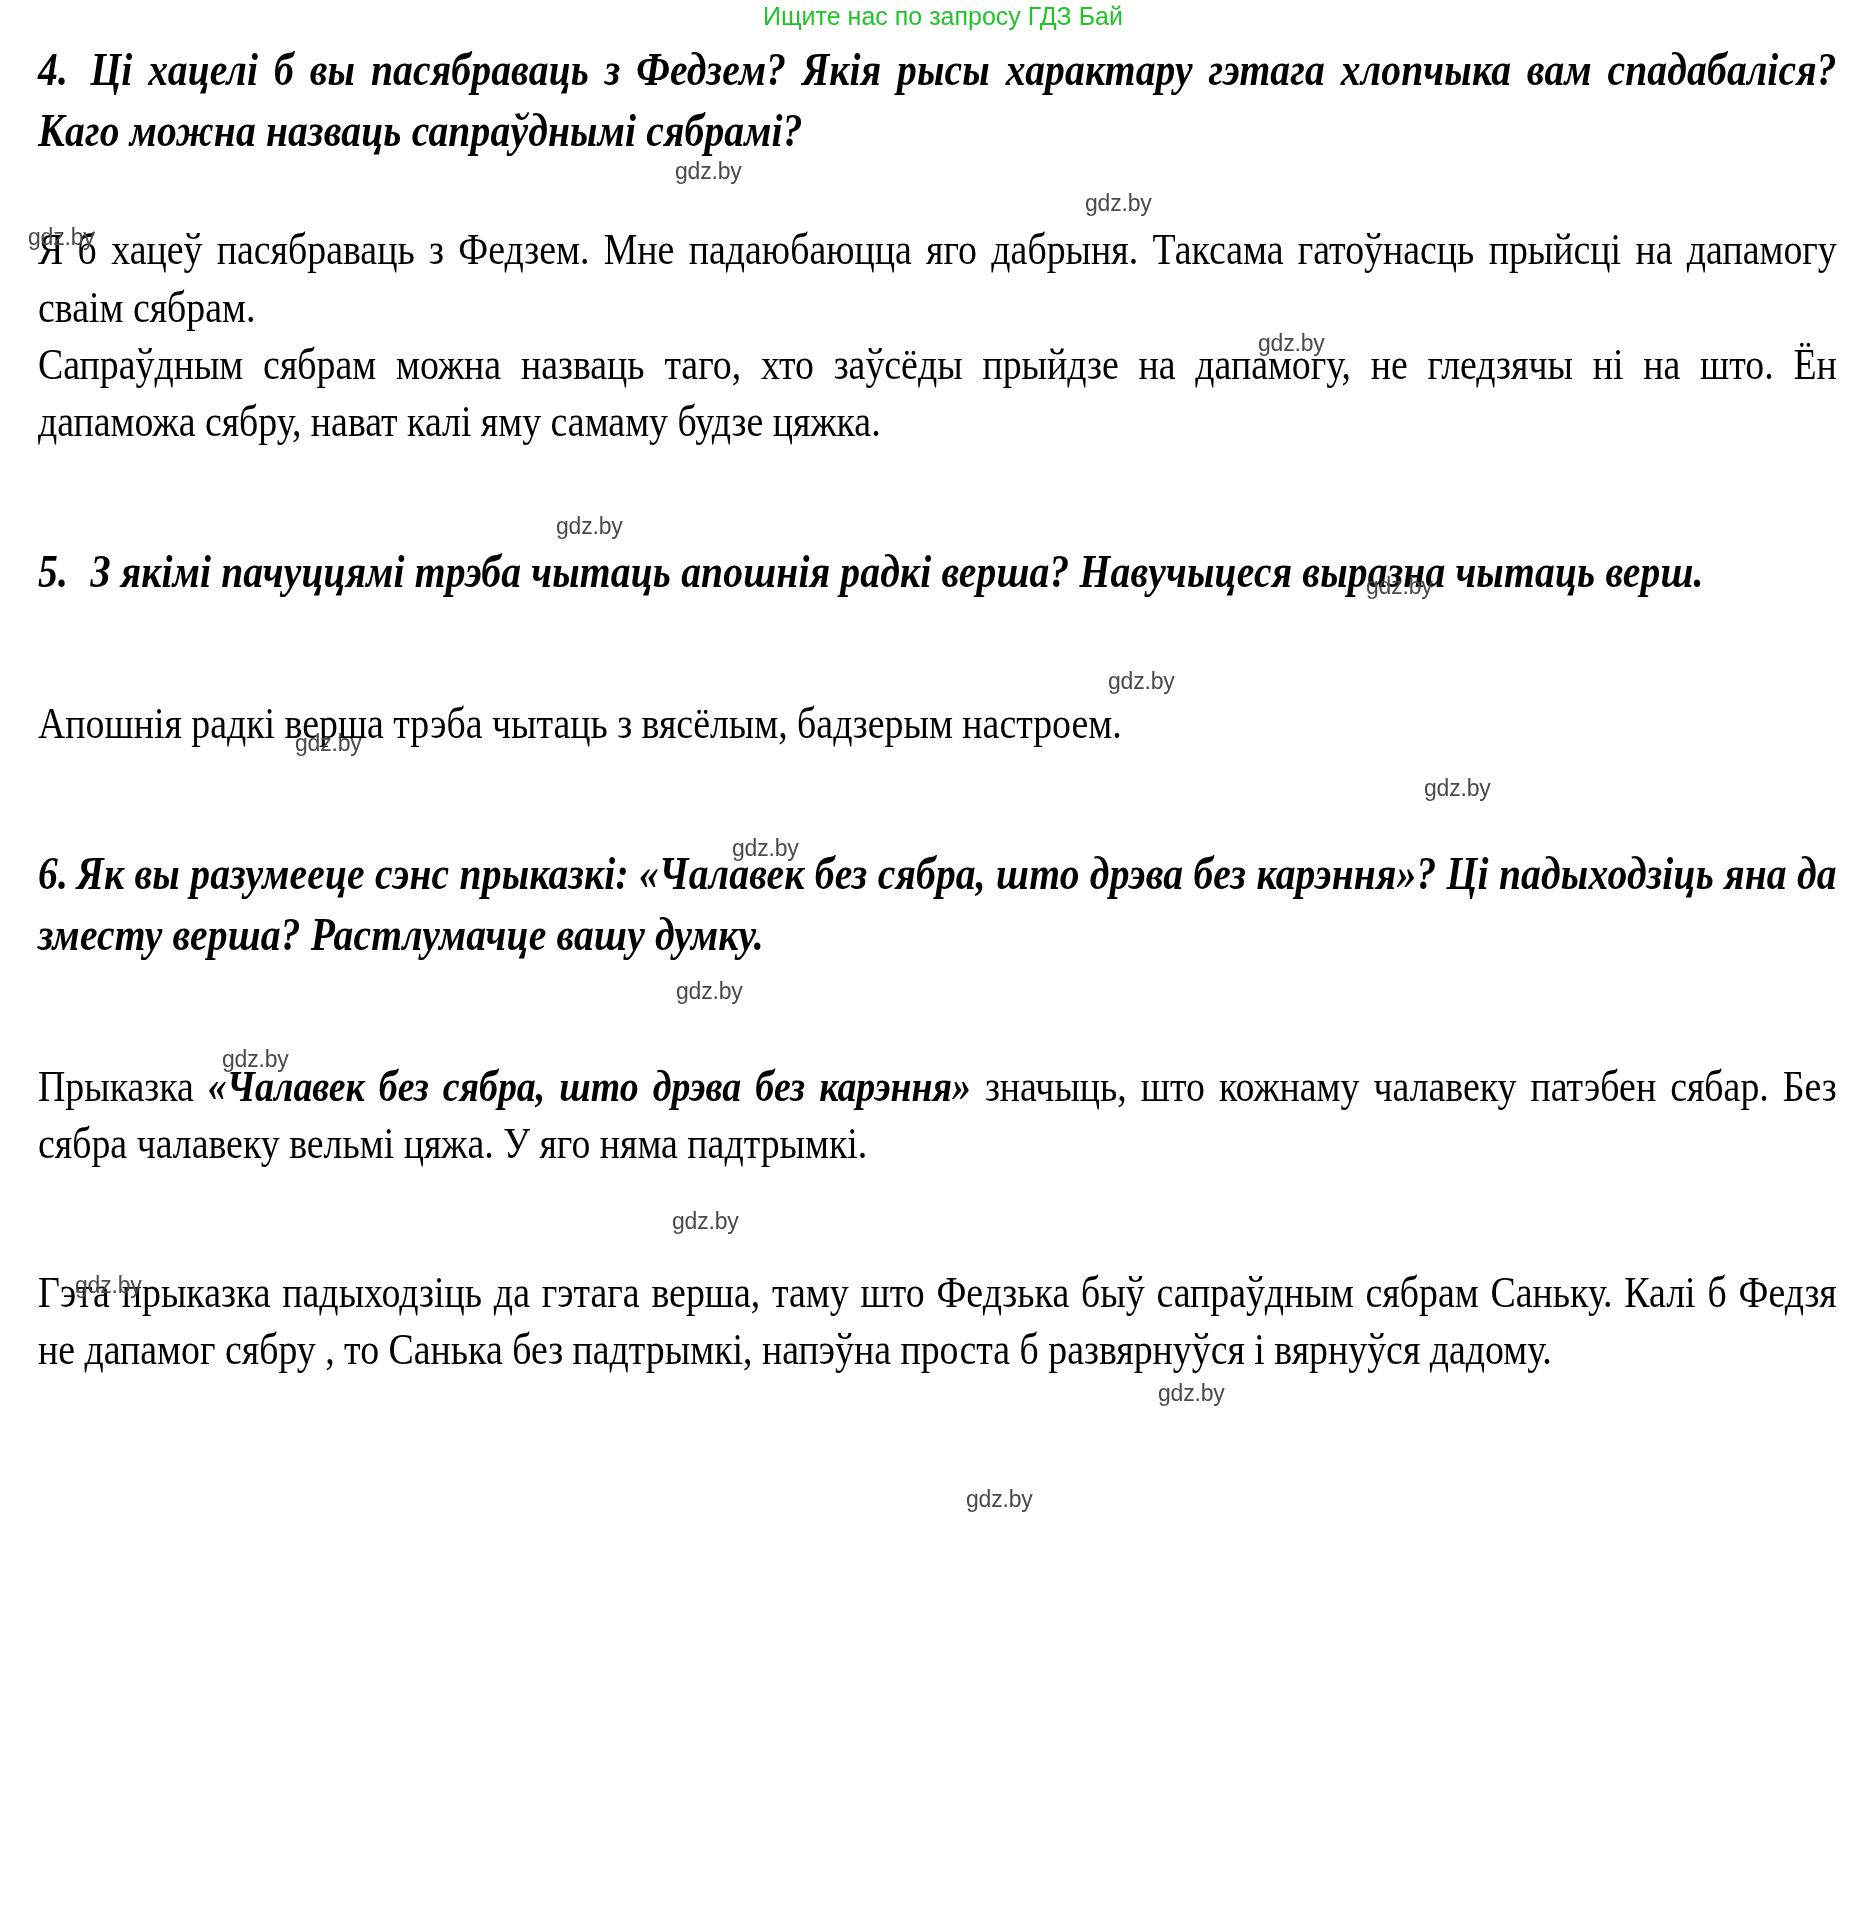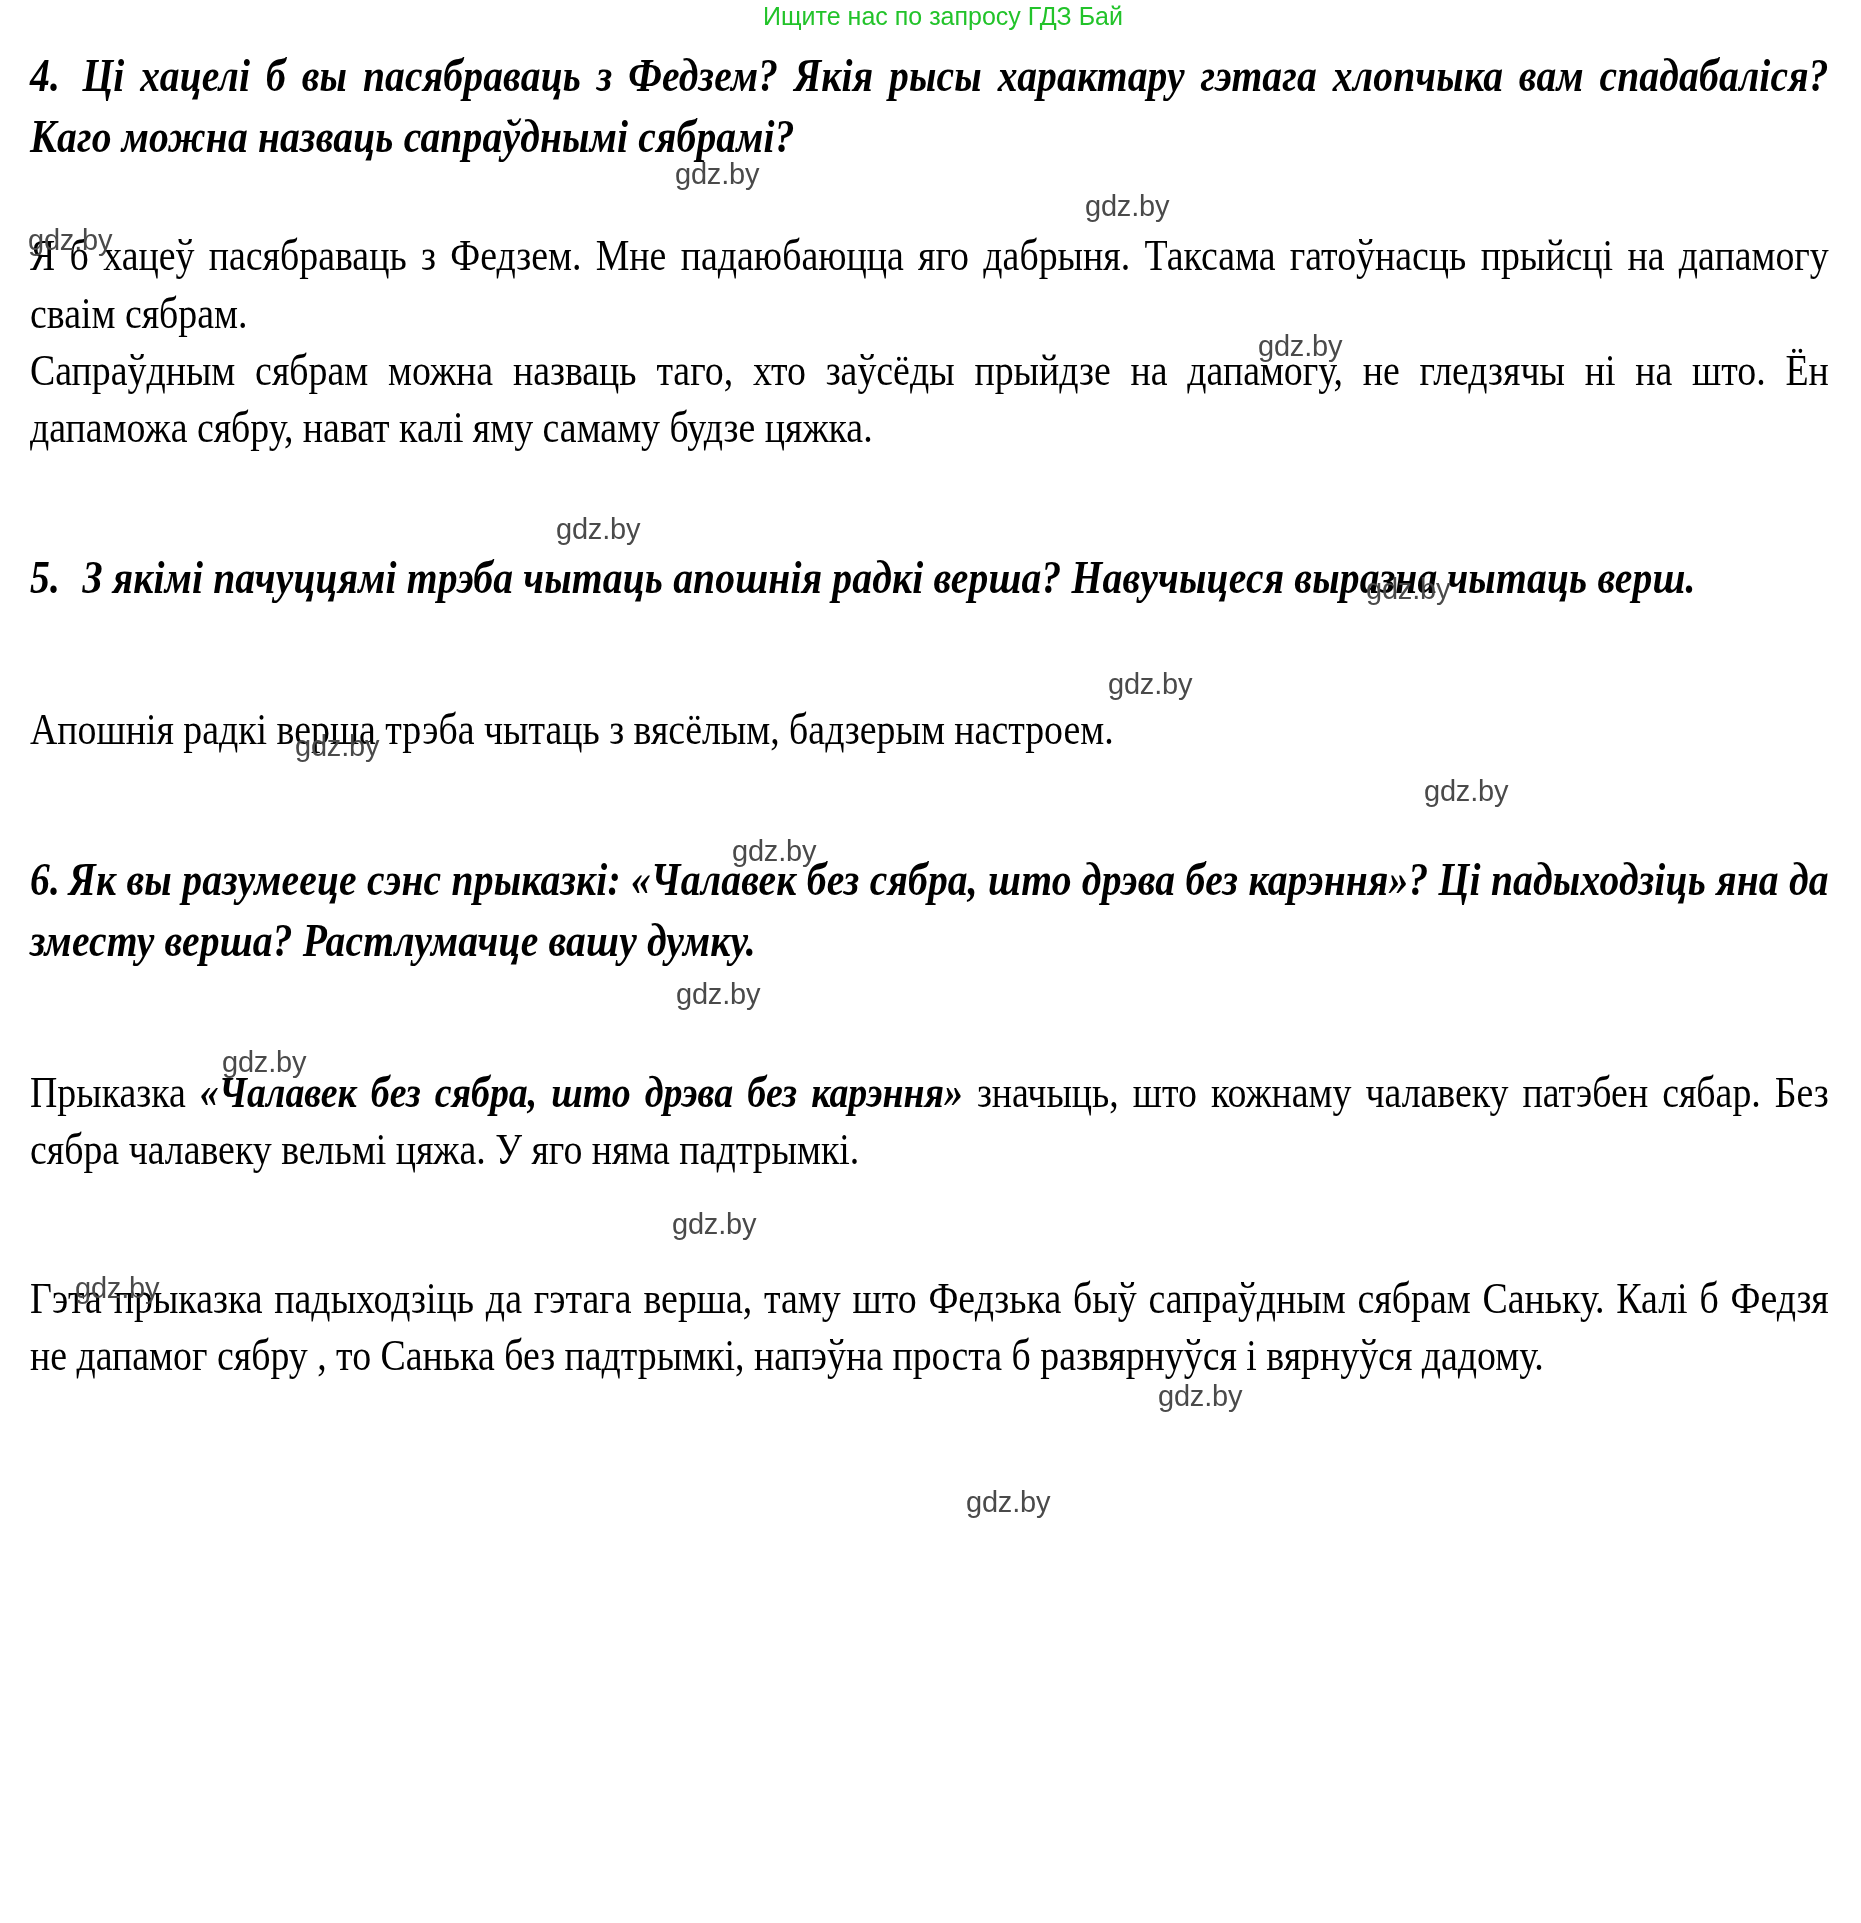--- a/index.html
+++ b/index.html
@@ -36,24 +36,23 @@
     font-size: 25px;
     font-weight: 400;
     color: #22c32a;
     letter-spacing: 0px;
     white-space: nowrap;
   }
 
   
   .content {
     position: absolute;
-    left: 30px;
+    left: 38px;
     top: 40px;
     width: 1800px;
-    margin-top: 6px;
   }
 
   
   .question {
     font-family: "Liberation Serif", "DejaVu Serif", serif;
     font-weight: bold;
     font-style: italic;
     font-size: 46px;
     line-height: 1.32;
     text-align: justify;
@@ -85,21 +84,21 @@
     font-weight: bold;
     font-style: italic;
   }
   .spacer-md { height: 60px; }
   .spacer-lg { height: 92px; }
 
   
   .wm {
     position: absolute;
     font-family: "Liberation Sans", "DejaVu Sans", sans-serif;
-    font-size: 29px;
+    font-size: 23px;
     font-weight: 400;
     color: #4a4a4a;
     white-space: nowrap;
     pointer-events: none;
     letter-spacing: -0.2px;
   }
 
   
   .footer {
     position: absolute;

